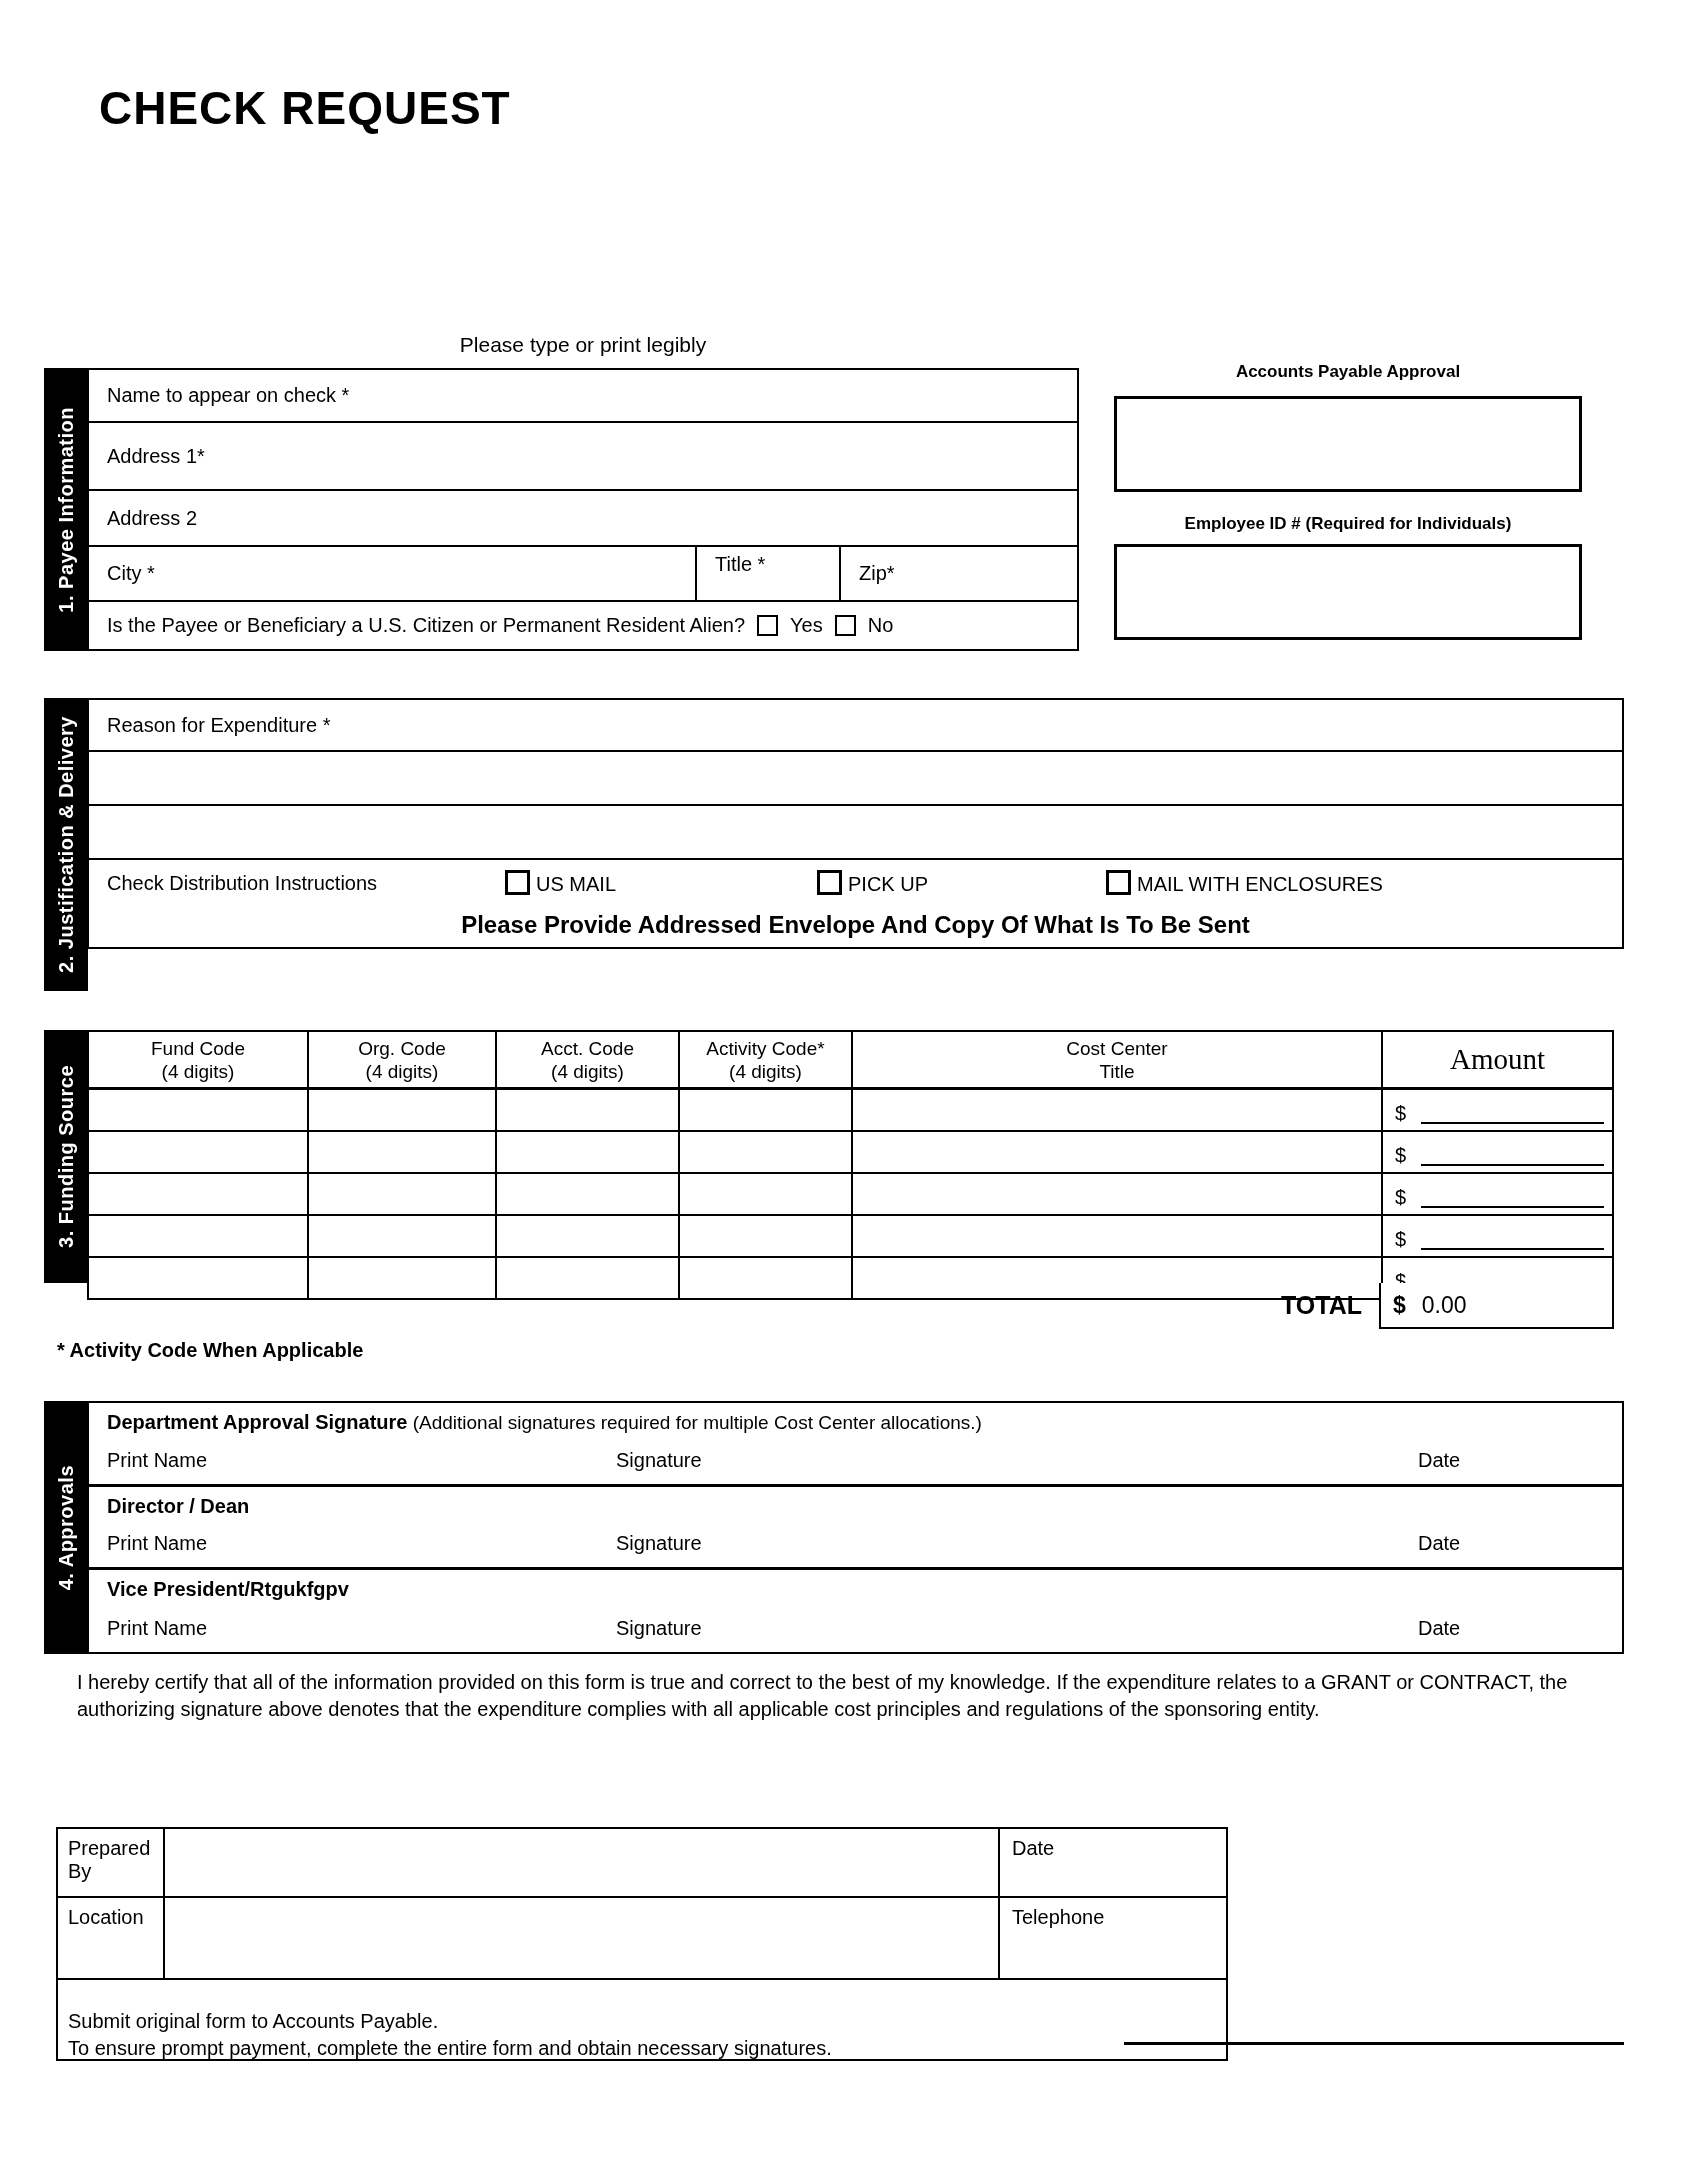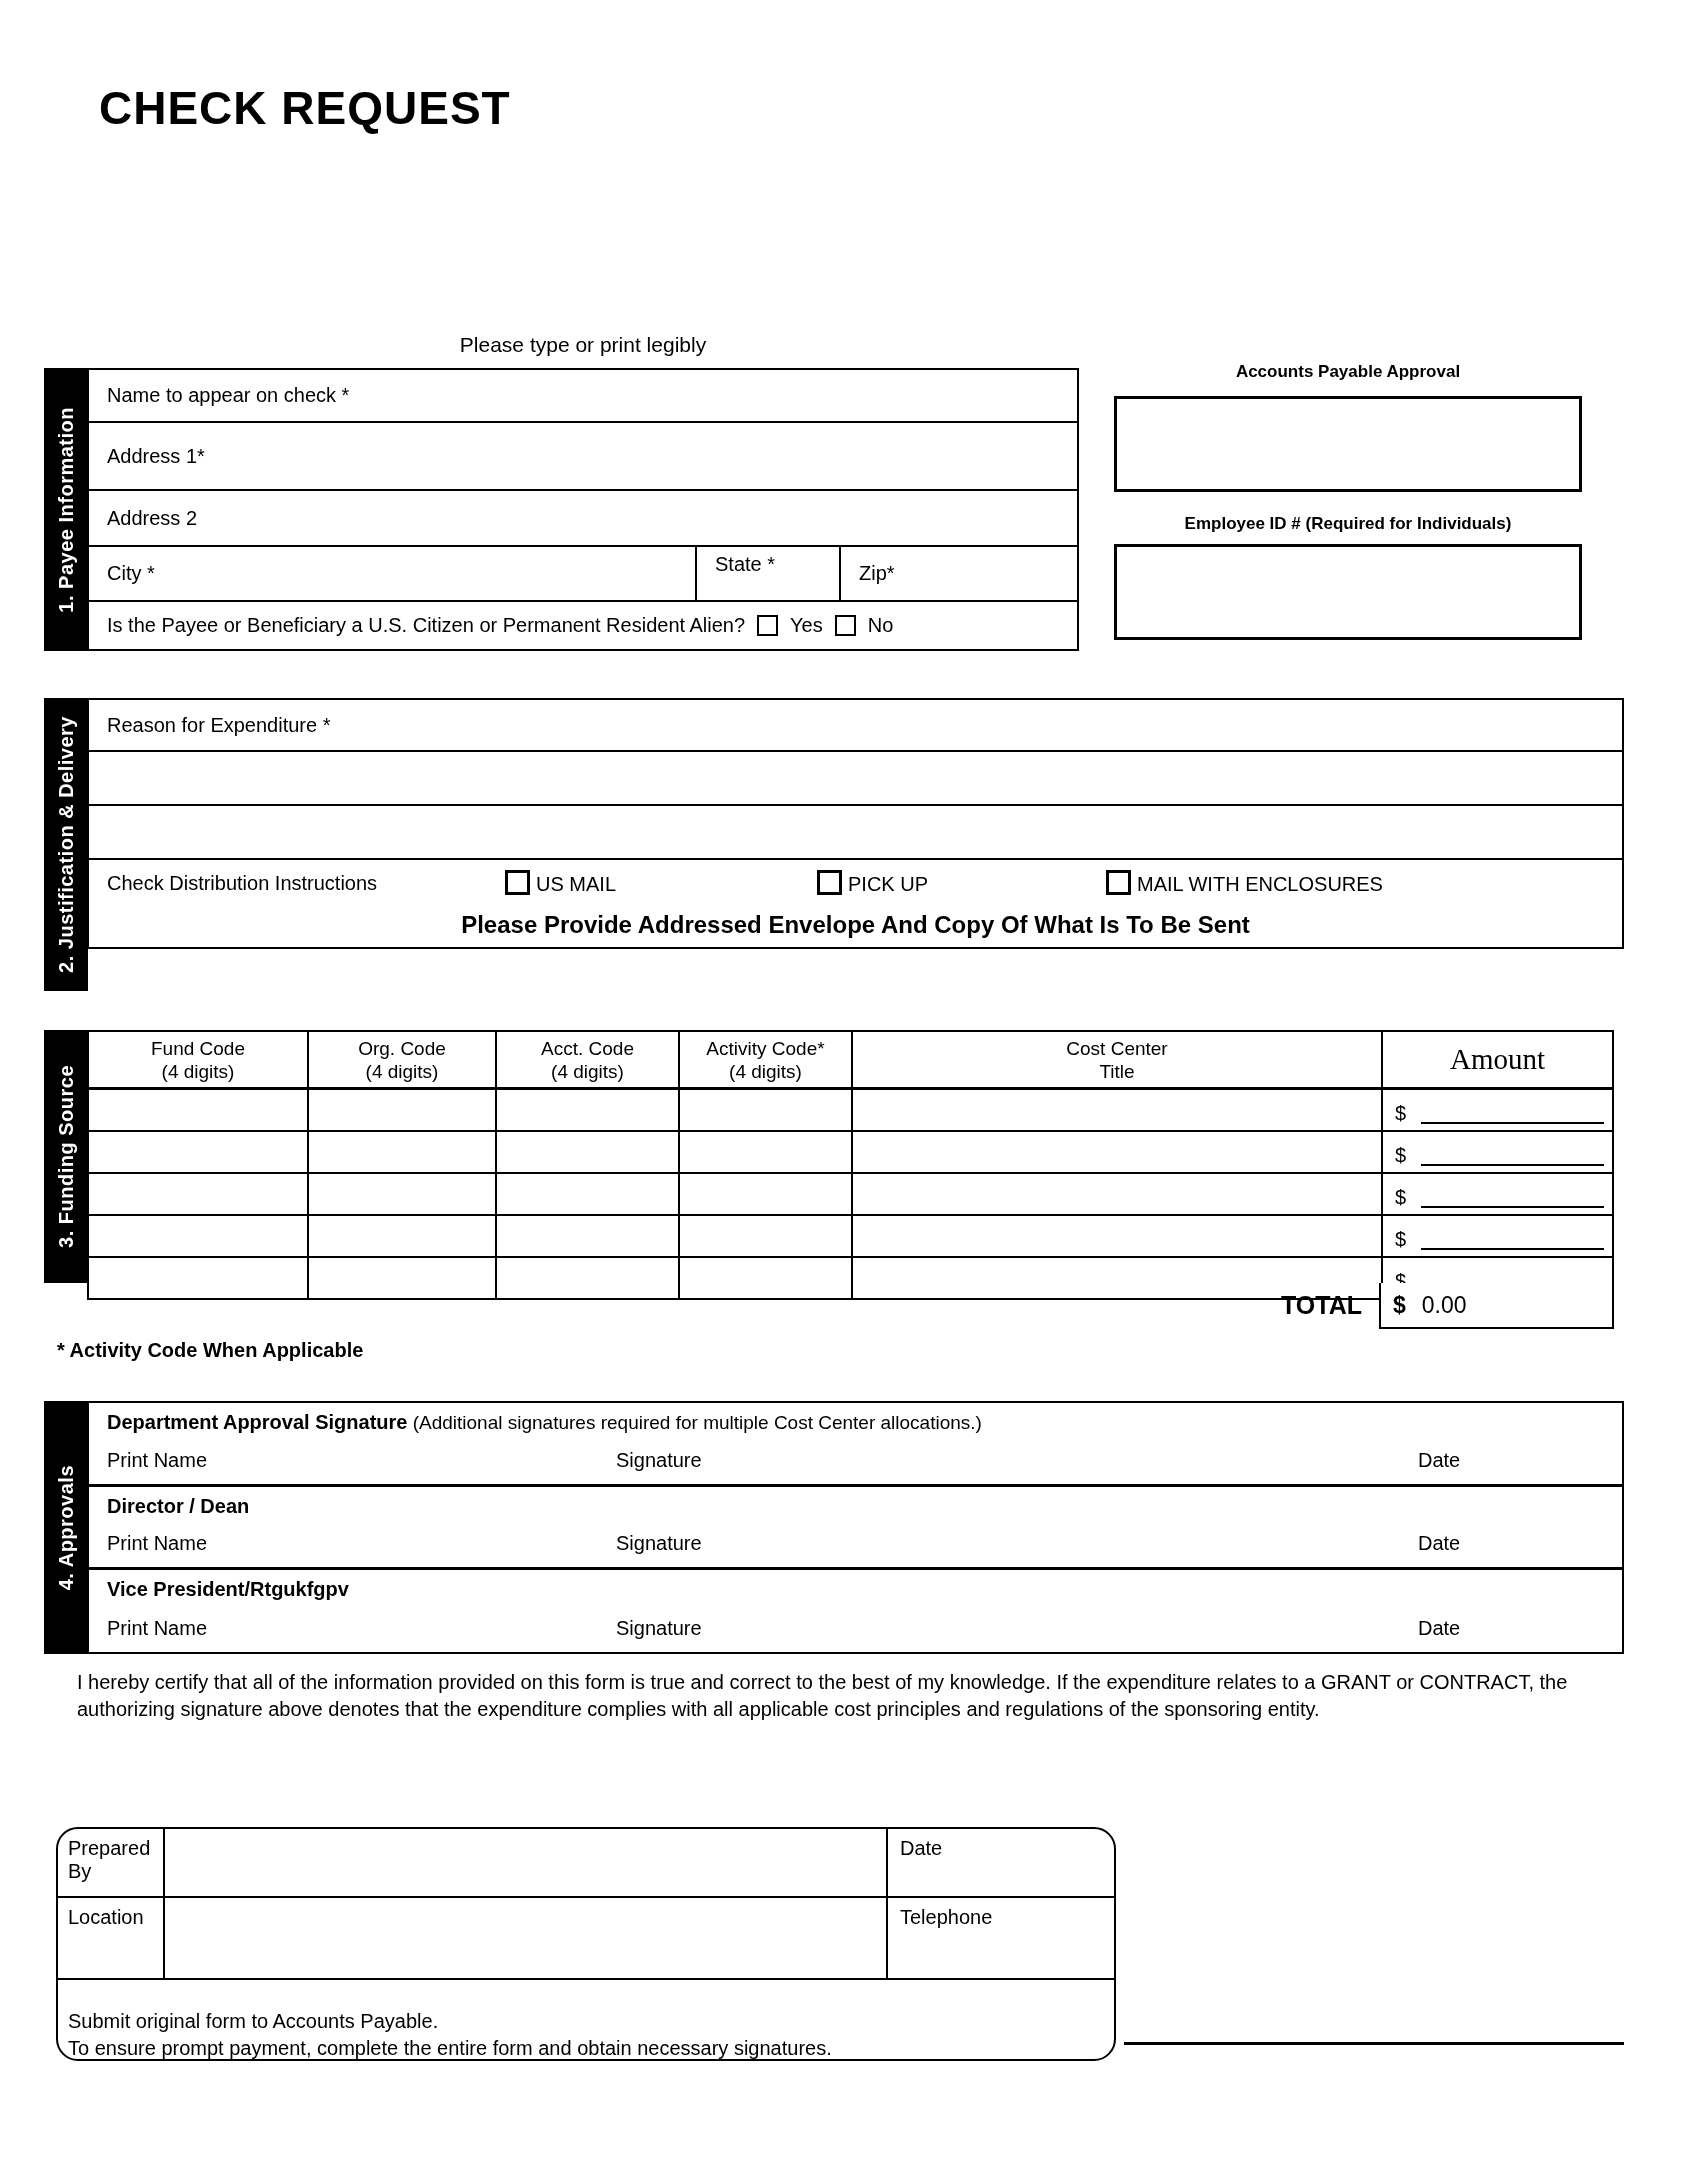--- a/index.html
+++ b/index.html
@@ -91,21 +91,21 @@
       <span class="flabel">Address 1*</span>
     </div>
     <div class="frow" style="height:56px;">
       <span class="flabel">Address 2</span>
     </div>
     <div class="frow" style="height:55px;padding:0;align-items:stretch;">
       <div class="citycell" style="width:606px;">
         <span class="flabel">City *</span>
       </div>
       <div class="statecell" style="width:144px;">
-        <span class="flabel">State *</span>
+        <span class="flabel">Title *</span>
       </div>
       <div class="zipcell" style="flex:1;">
         <span class="flabel">Zip*</span>
       </div>
     </div>
     <div class="frow last" style="flex:1;gap:12px;">
       <span class="flabel">Is the Payee or Beneficiary a U.S. Citizen or Permanent Resident Alien?</span>
       <span class="cbs"></span>
       <span style="font-size:20px;">Yes</span>
       <span class="cbs"></span>
@@ -261,21 +261,21 @@
         <span>Vice President/Rtgukfgpv</span><span class="note"></span>
       </div>
       <span class="sublabel" style="left:18px;">Print Name</span>
       <span class="sublabel" style="left:527px;">Signature</span>
       <span class="sublabel" style="left:1329px;">Date</span>
     </div>
   </div>
 
   <div class="abs cert" style="left:77px;top:1669px;width:1550px;">I hereby certify that all of the information provided on this form is true and correct to the best of my knowledge. If the expenditure relates to a GRANT or CONTRACT, the authorizing signature above denotes that the expenditure complies with all applicable cost principles and regulations of the sponsoring entity.</div>
 
-  <div class="abs formbox" style="left:56px;top:1827px;width:1060px;border-radius:22px;">
+  <div class="abs formbox" style="left:56px;top:1827px;width:1172px;">
     <div class="ftr" style="height:69px;">
       <div class="fthead" style="width:107px;">Prepared By</div>
       <div class="ftinput" style="flex:1;"></div>
       <div class="ftright" style="width:228px;">
         <span>Date</span>
       </div>
     </div>
     <div class="ftr" style="height:82px;">
       <div class="fthead" style="width:107px;">Location</div>
       <div class="ftinput" style="flex:1;"></div>

